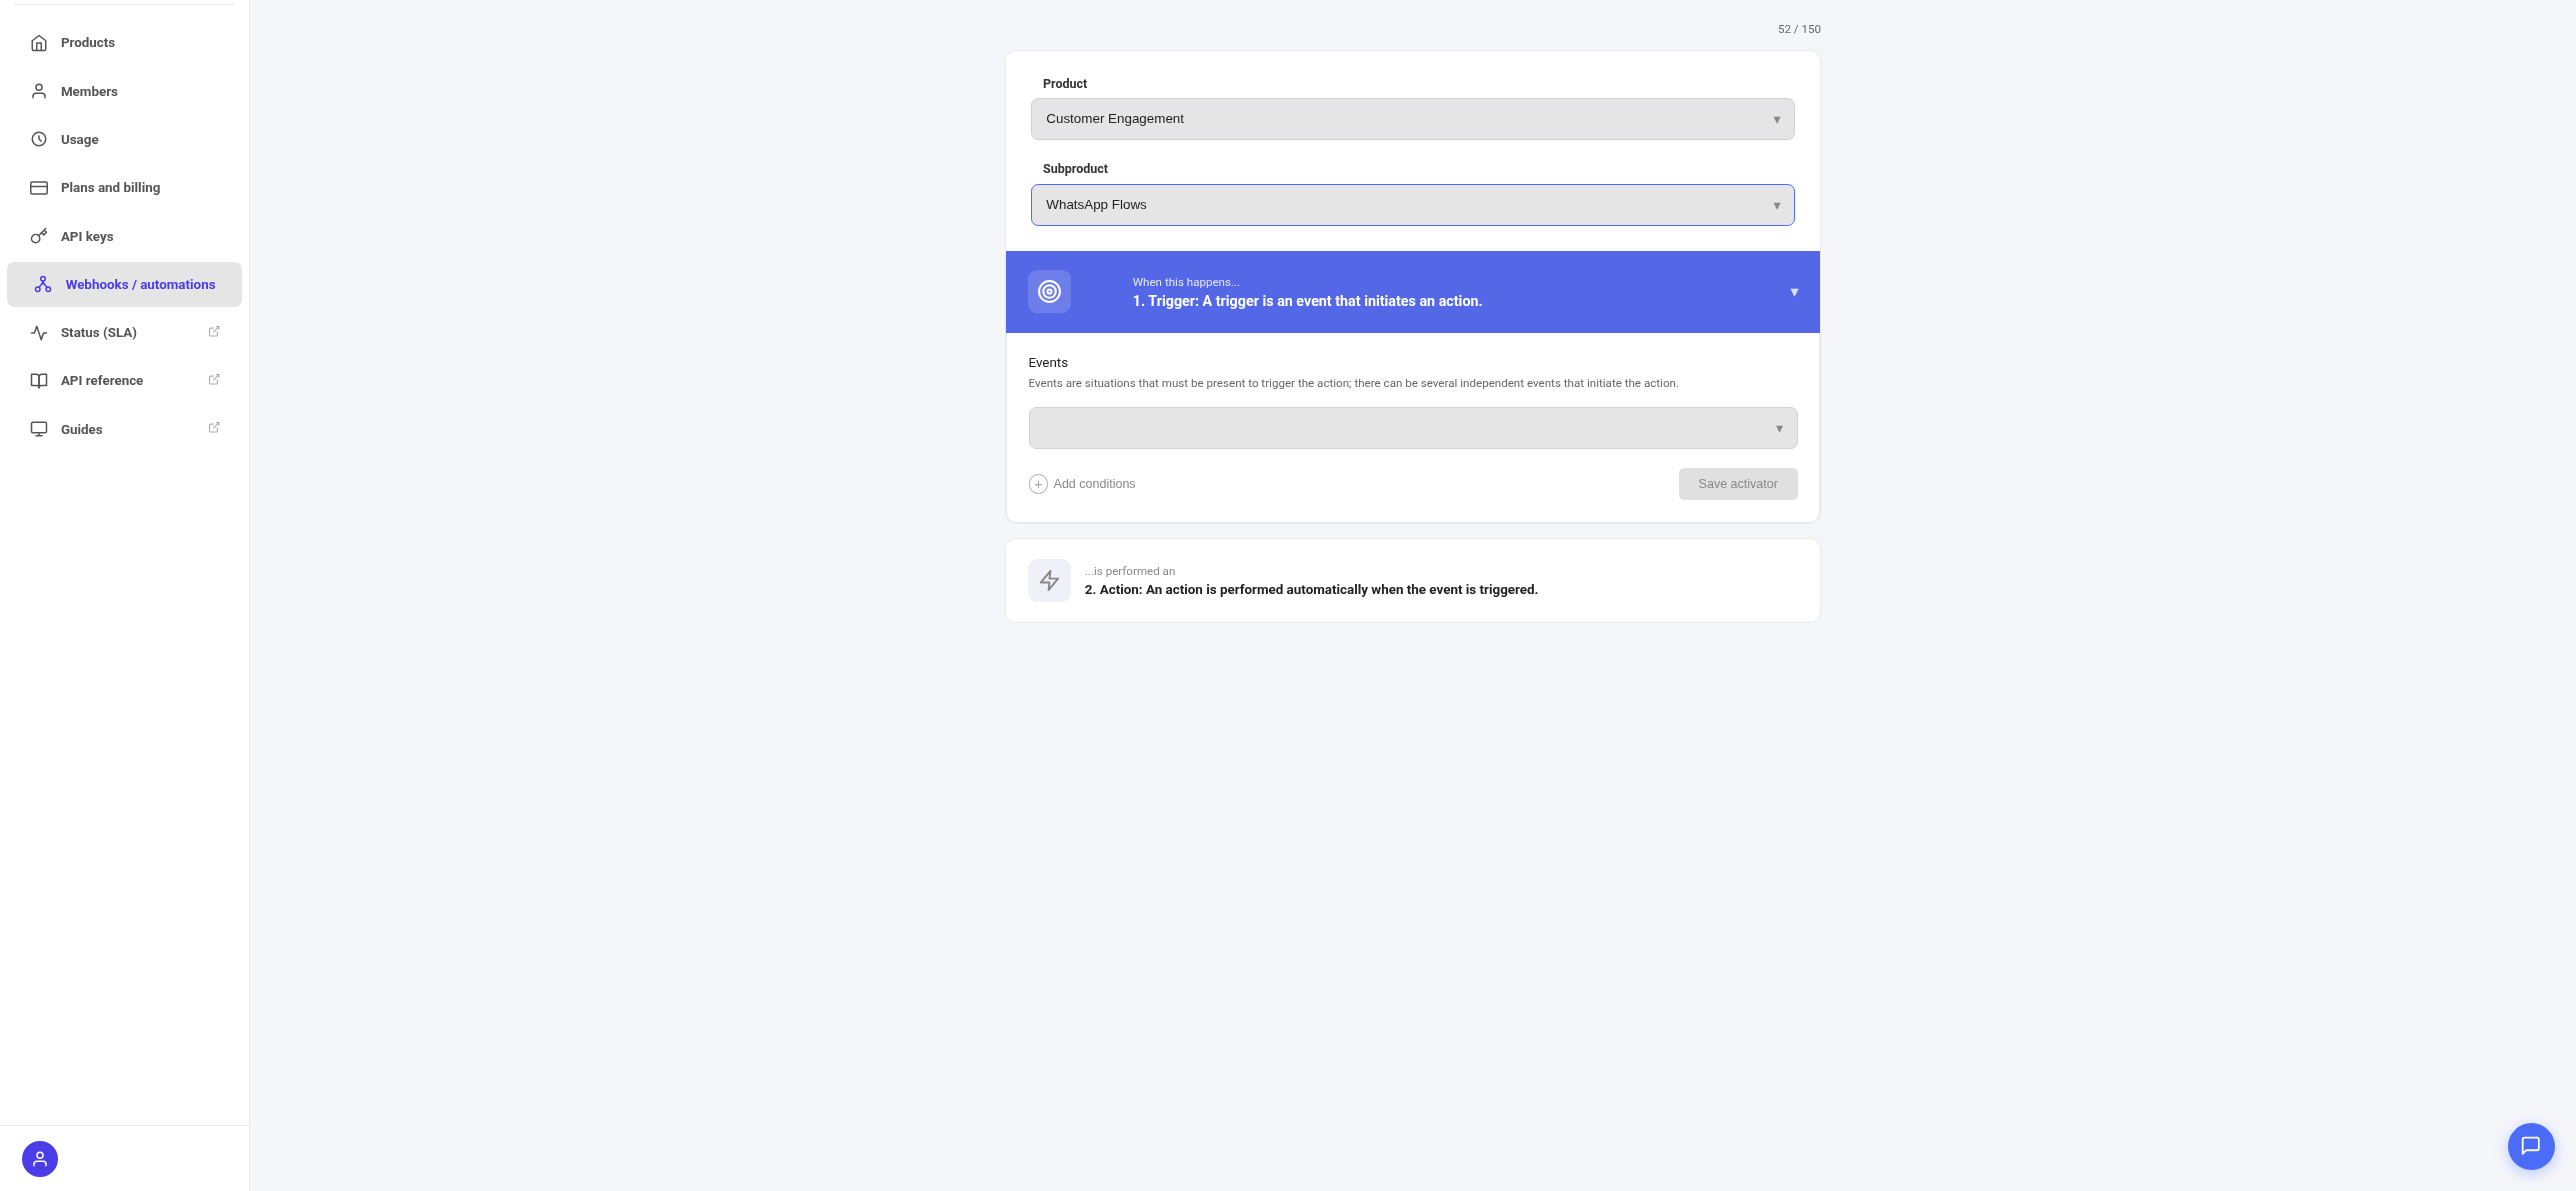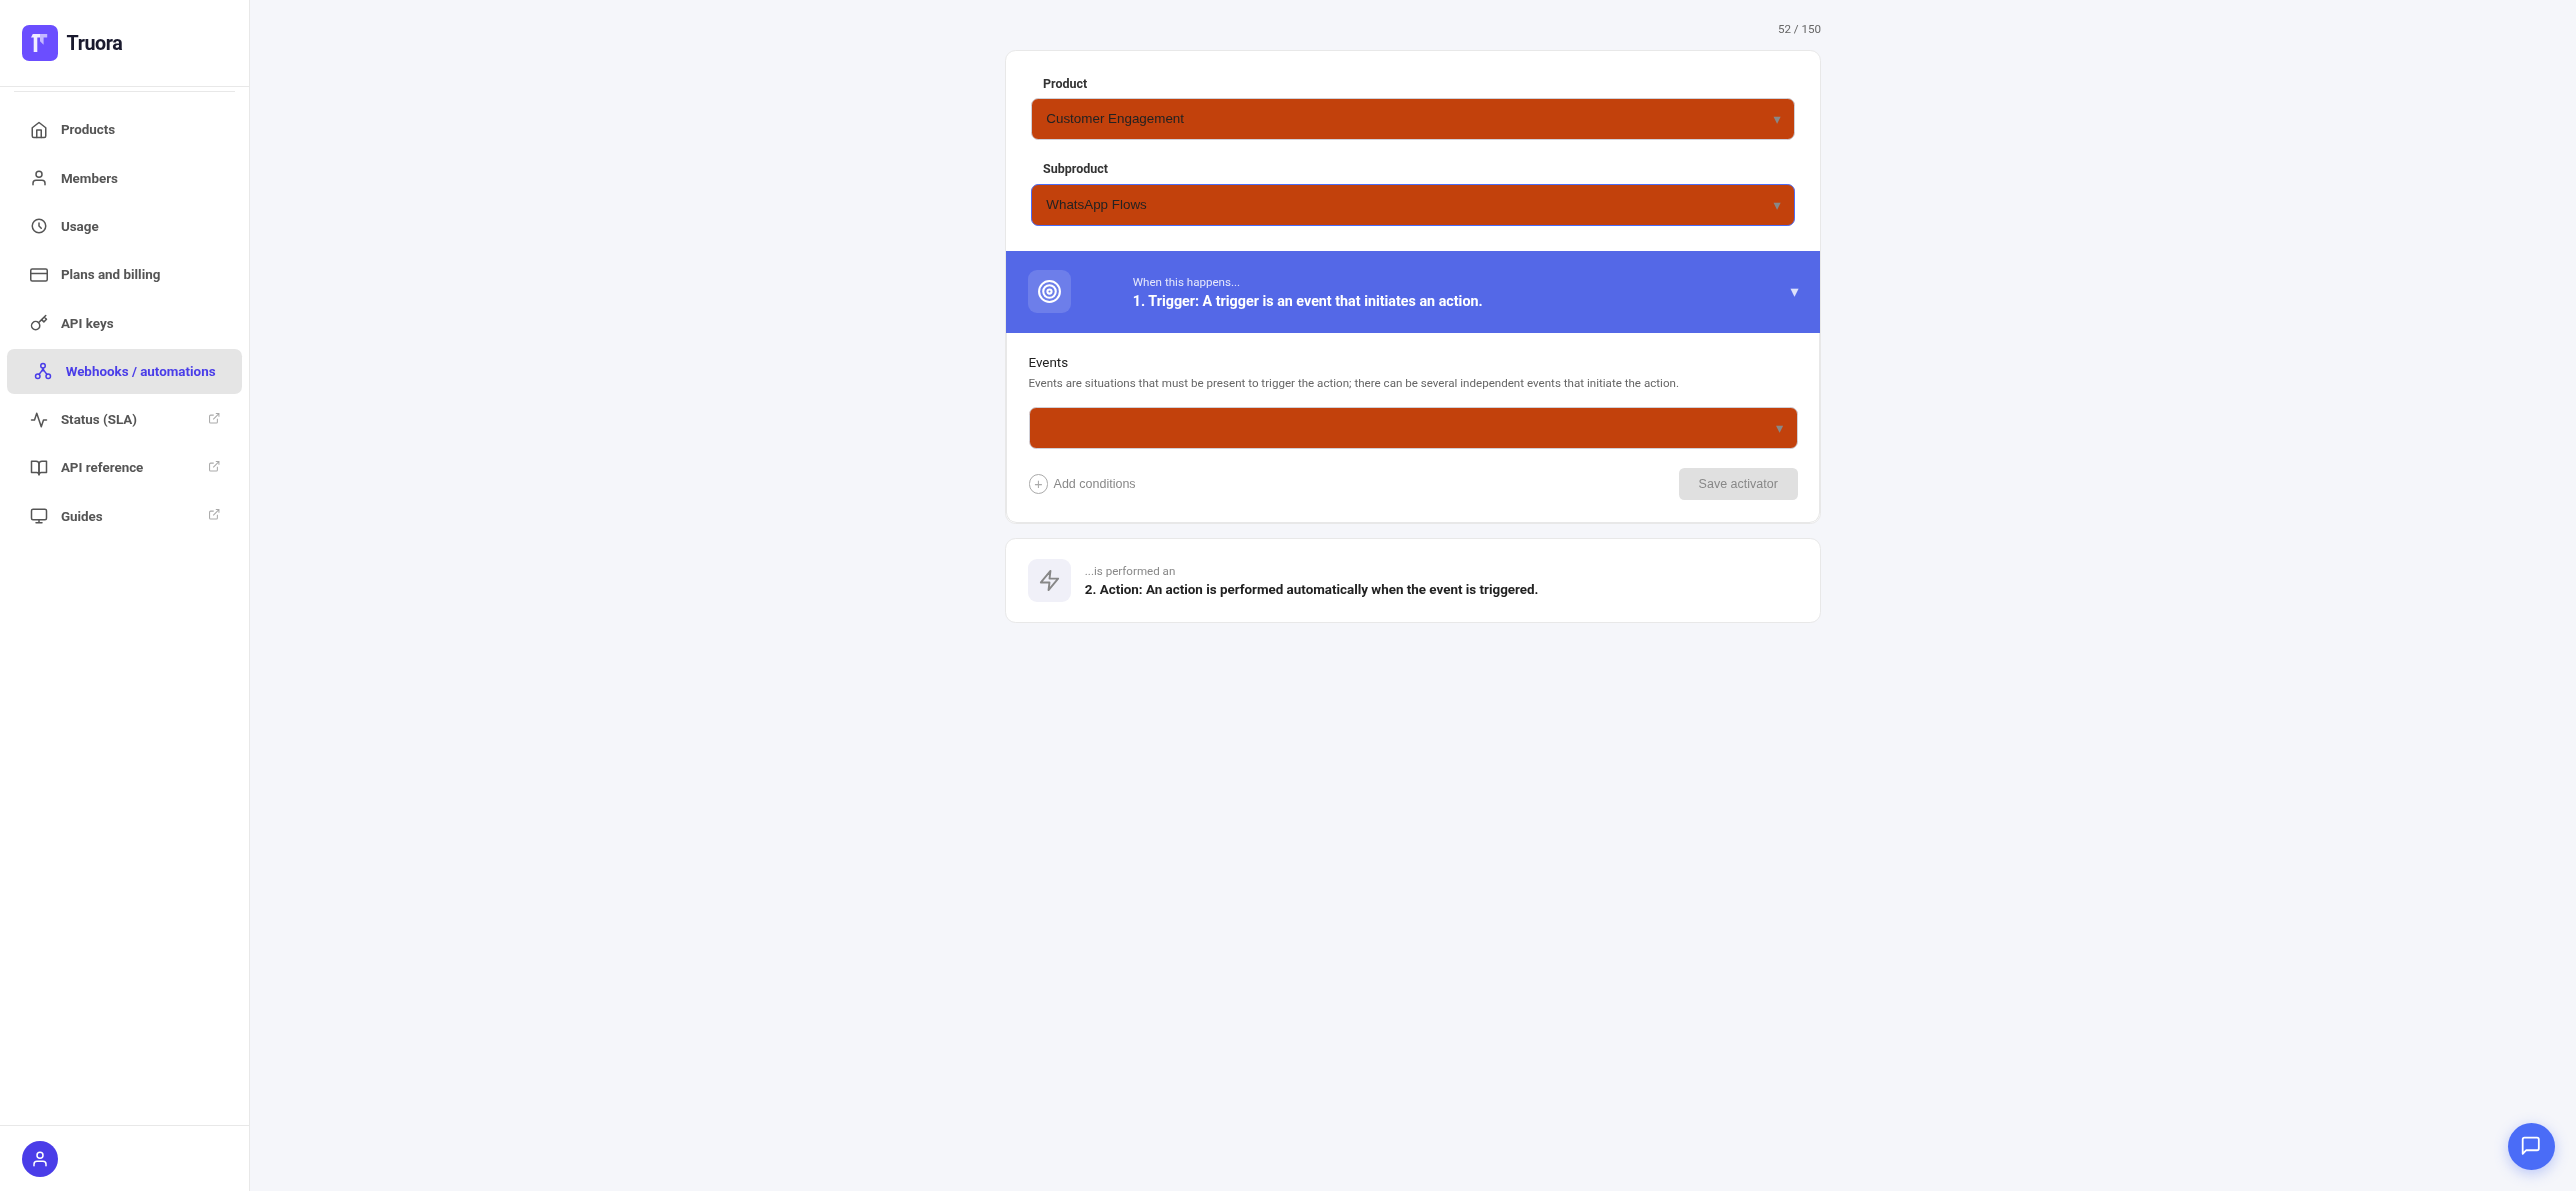--- a/index.html
+++ b/index.html
@@ -152,21 +152,21 @@
       margin-bottom: 0;
     }
 
     .form-select {
       width: 100%;
       padding: 12.5px 14.3px;
       font-size: 13.4px;
       border: 1.3px solid #d0d0d8;
       border-radius: 7.2px;
       appearance: none;
-      background: #c2410c;
+      background: #e5e5e5;
       color: #222;
       cursor: pointer;
       outline: none;
     }
 
     .form-select.focused, .form-select:focus {
       border-color: #4a6cf7;
     }
 
     .select-arrow {
@@ -364,29 +364,20 @@
       border-radius: 10.7px;
       border: 0.9px solid #e8e8e8;
       overflow: hidden;
       margin-bottom: 14.3px;
     }
   </style>
 </head>
 <body>
 
 <aside class="sidebar">
-  <div class="sidebar-logo">
-
-    <svg class="logo-icon" viewBox="0 0 40 40" fill="none" xmlns="http://www.w3.org/2000/svg">
-      <rect width="40" height="40" rx="8" fill="#6B4EFF"></rect>
-      <path d="M12 10 L20 10 L20 14 L17 14 L17 30 L13 30 L13 14 L10 14 Z" fill="white" opacity="0.9"></path>
-      <path d="M20 10 L28 10 L28 14 L24 14 L24 22 L20 18 Z" fill="white" opacity="0.6"></path>
-    </svg>
-    <span class="logo-text">Truora</span>
-  </div>
 
   <div class="sidebar-divider"></div>
 
   <nav class="sidebar-nav">
 
     <div class="nav-item">
       <span class="nav-icon">
         <svg width="18" height="18" viewBox="0 0 24 24" fill="none" stroke="currentColor" stroke-width="2" stroke-linecap="round" stroke-linejoin="round">
           <path d="M3 9l9-7 9 7v11a2 2 0 01-2 2H5a2 2 0 01-2-2z"></path>
           <polyline points="9 22 9 12 15 12 15 22"></polyline>

